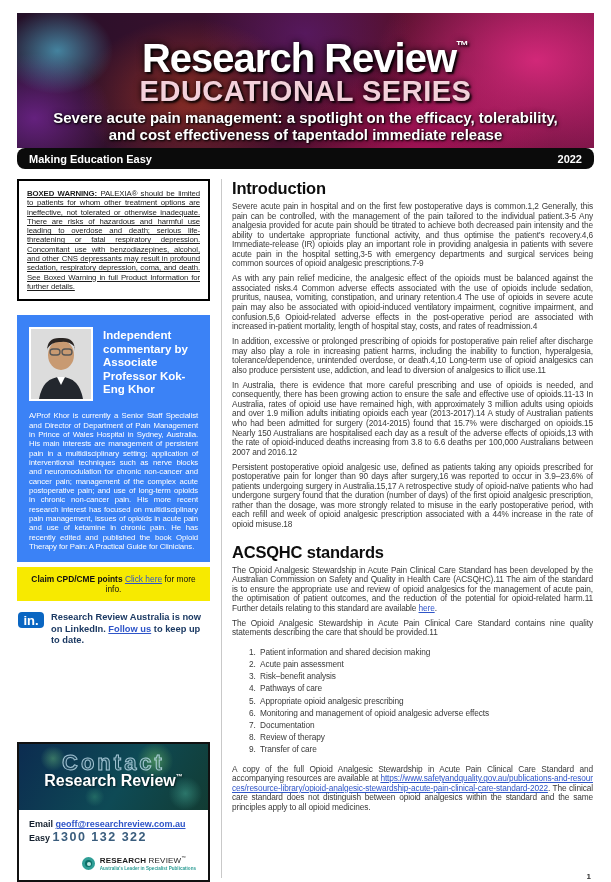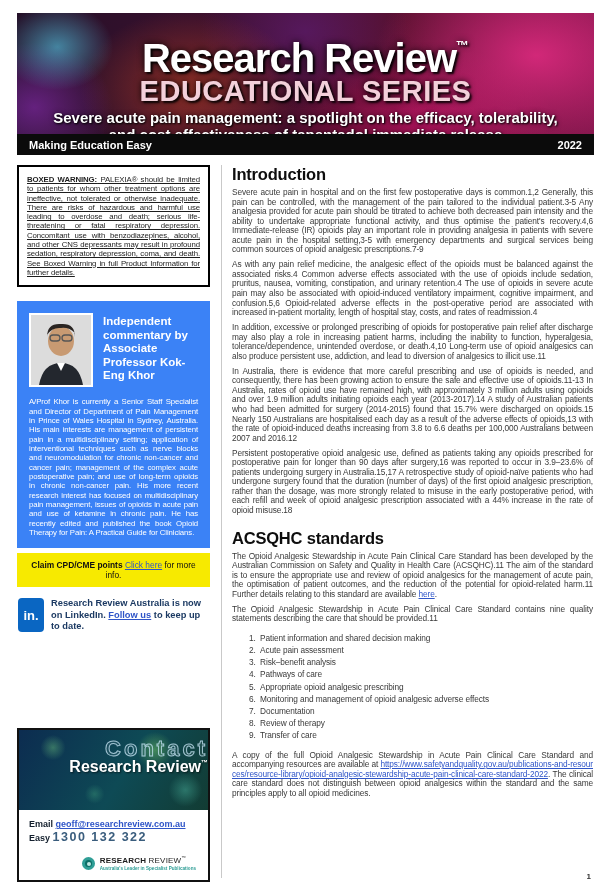--- a/index.html
+++ b/index.html
@@ -5,21 +5,21 @@
   * { margin: 0; padding: 0; box-sizing: border-box; }
   html, body { background: #e8e8e8; }
   .page {
     width: 611px; height: 882px; margin: 0 auto; background: #fff;
     font-family: "Liberation Sans", sans-serif; color: #222;
     display: flex; flex-direction: column; padding: 13px 17px 0;
     position: relative; overflow: hidden;
   }
   
   .hero {
-    height: 121px; flex: 0 0 auto; position: relative; overflow: hidden; text-align: center;
+    height: 135px; flex: 0 0 auto; position: relative; overflow: hidden; text-align: center;
     background:
       radial-gradient(ellipse 90px 70px at 7% 28%, rgba(90,225,255,.55), transparent 62%),
       radial-gradient(ellipse 120px 100px at 3% 78%, rgba(160,50,210,.50), transparent 65%),
       radial-gradient(ellipse 170px 120px at 30% 62%, rgba(205,70,30,.55), transparent 65%),
       radial-gradient(ellipse 230px 150px at 90% 35%, rgba(235,45,135,.80), transparent 70%),
       radial-gradient(ellipse 190px 110px at 70% 90%, rgba(200,20,105,.70), transparent 70%),
       radial-gradient(ellipse 150px 110px at 50% 15%, rgba(95,30,125,.60), transparent 70%),
       linear-gradient(100deg, #241028, #3c102e 35%, #55102c 62%, #781446);
   }
   .hero-brand {
@@ -32,21 +32,21 @@
     text-shadow: 0 0 6px rgba(0,0,0,.9), 2px 2px 2px rgba(0,0,0,.8); line-height: 30px;
   }
   .hero-title {
     margin: 4px auto 0; width: 520px; font-size: 15px; font-weight: bold; color: #fff;
     line-height: 16.5px; text-shadow: 1px 1px 2px #000, 0 0 5px rgba(0,0,0,.7);
   }
   
   .black-bar {
     flex: 0 0 auto; height: 21px; background: #0b0b0b; color: #fff;
     display: flex; justify-content: space-between; align-items: center;
-    padding: 0 12px; font-size: 11px; font-weight: bold;
+    padding: 0 12px; font-size: 11px; font-weight: bold; border-radius: 8px;
   }
   
   .content { flex: 1 1 auto; min-height: 0; display: flex; margin-top: 10px; overflow: hidden; }
   .sidebar { width: 193px; flex: 0 0 auto; display: flex; flex-direction: column; }
   .col-divider { width: 1px; background: #c9c9c9; margin: 0 10px 4px 11px; flex: 0 0 auto; }
   .main { flex: 1 1 auto; min-width: 0; padding-right: 1px; }
 
   
   .warning-box {
     border: 2px solid #000; padding: 8px 8px; font-size: 7.8px; line-height: 9.3px;
@@ -59,27 +59,27 @@
   .commentary-title { font-size: 11.5px; font-weight: bold; line-height: 13.5px; padding-top: 2px; }
   .bio { margin-top: 10px; font-size: 7.8px; line-height: 9.35px; text-align: justify; letter-spacing: -.1px; }
   .cpd-bar {
     background: #f7ea00; margin-top: 5px; padding: 7px 6px; text-align: center;
     font-size: 8.4px; color: #111;
   }
   .cpd-bar b { font-weight: bold; }
   .link { color: #2f55c8; text-decoration: underline; cursor: pointer; }
   .linkedin-row { margin-top: 11px; display: flex; gap: 7px; align-items: flex-start; padding: 0 1px; }
   .li-icon {
-    width: 26px; height: 34px; flex: 0 0 auto; background: #0a66c2; border-radius: 4px;
+    width: 26px; height: 16px; flex: 0 0 auto; background: #0a66c2; border-radius: 4px;
     color: #fff; font-weight: bold; font-size: 13px; display: flex; align-items: center; justify-content: center;
   }
   .li-text { font-size: 9.3px; font-weight: bold; color: #1c3a63; line-height: 11.5px; }
   .contact-wrap { margin-top: auto; border: 2px solid #111; flex: 0 0 auto; }
   .contact-img {
-    height: 80px; padding-top: 8px; text-align: right; position: relative; overflow: hidden;
+    height: 66px; padding-top: 8px; text-align: center; position: relative; overflow: hidden;
     background:
       radial-gradient(circle 26px at 72% 25%, rgba(110,190,100,.55), transparent 70%),
       radial-gradient(circle 18px at 18% 22%, rgba(120,210,130,.40), transparent 70%),
       radial-gradient(circle 24px at 88% 75%, rgba(70,170,150,.50), transparent 70%),
       radial-gradient(circle 14px at 40% 80%, rgba(60,150,120,.45), transparent 70%),
       linear-gradient(120deg, #0c2c50, #0e4a55 55%, #123c33);
   }
   .contact-outline {
     font-size: 22px; font-weight: bold; letter-spacing: 3px; line-height: 22px;
     color: rgba(255,255,255,.06); -webkit-text-stroke: 1px rgba(195,225,240,.8);

